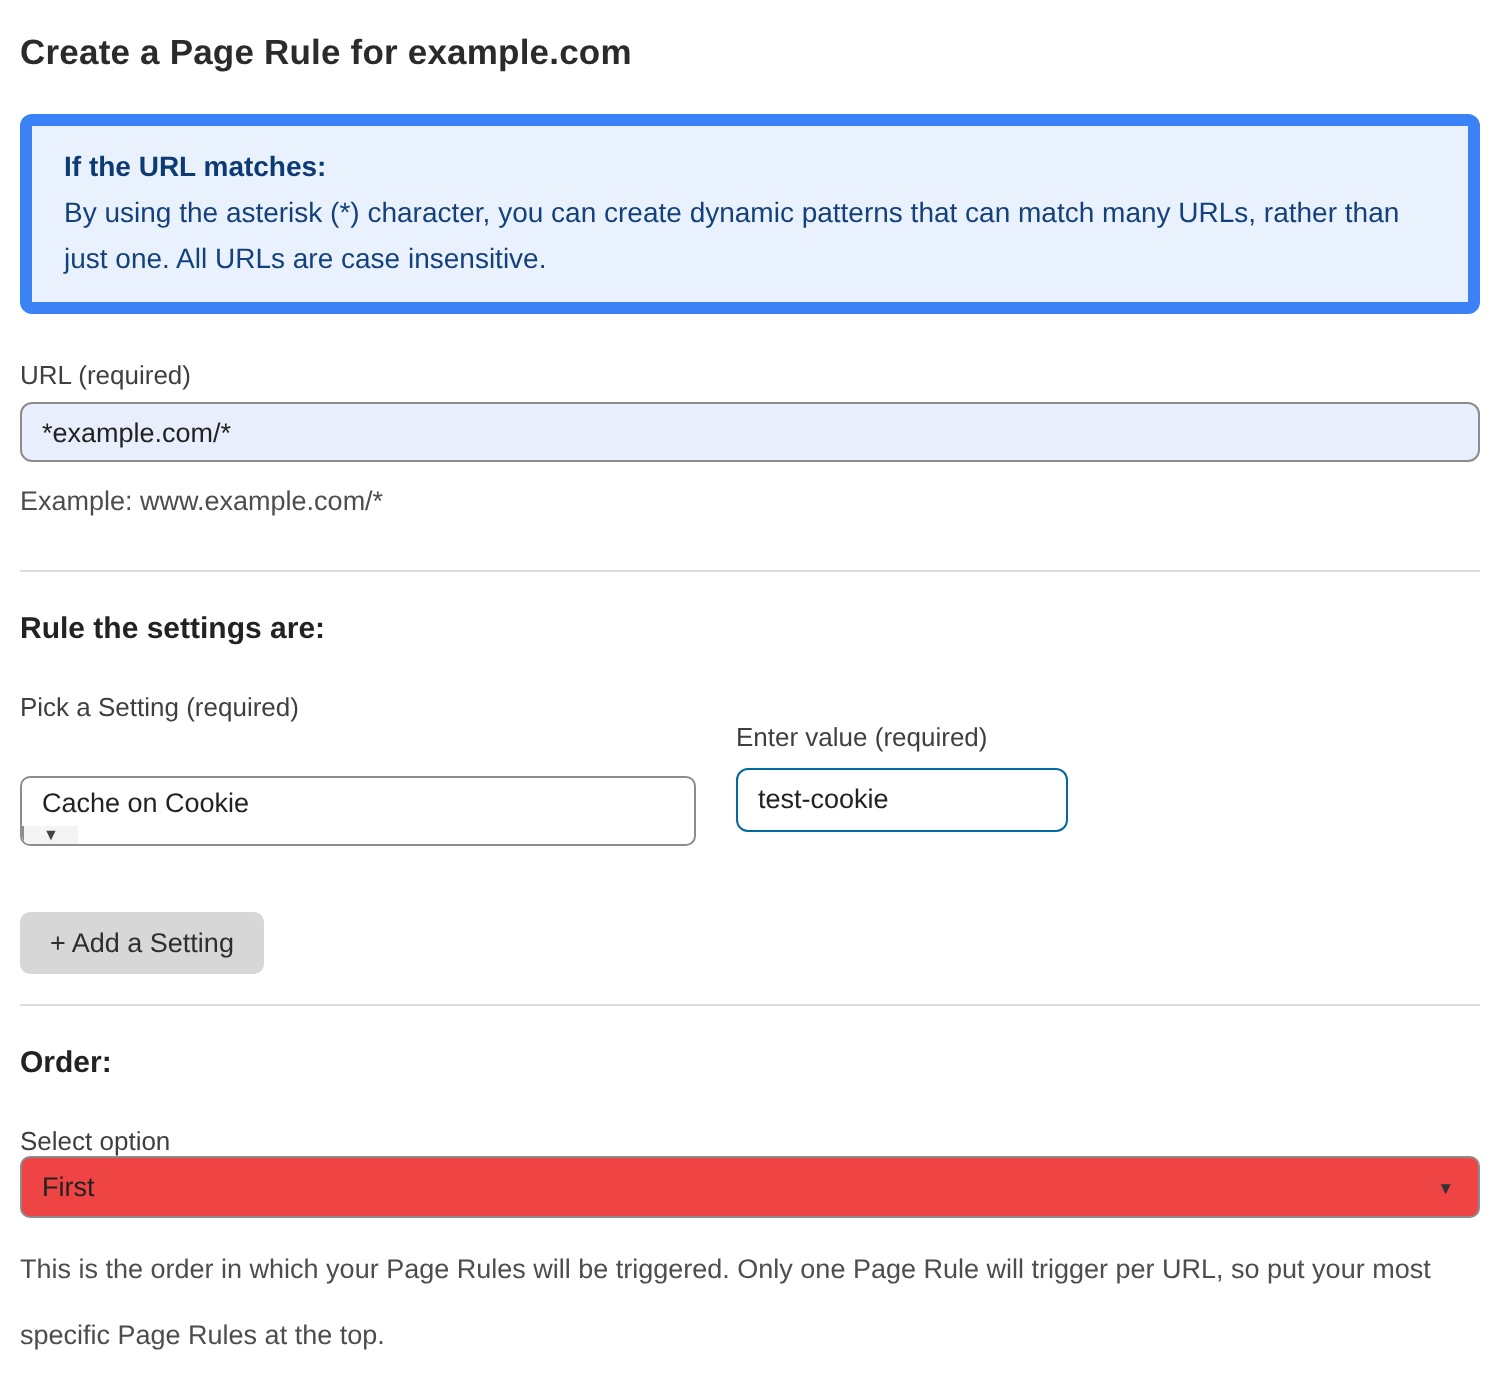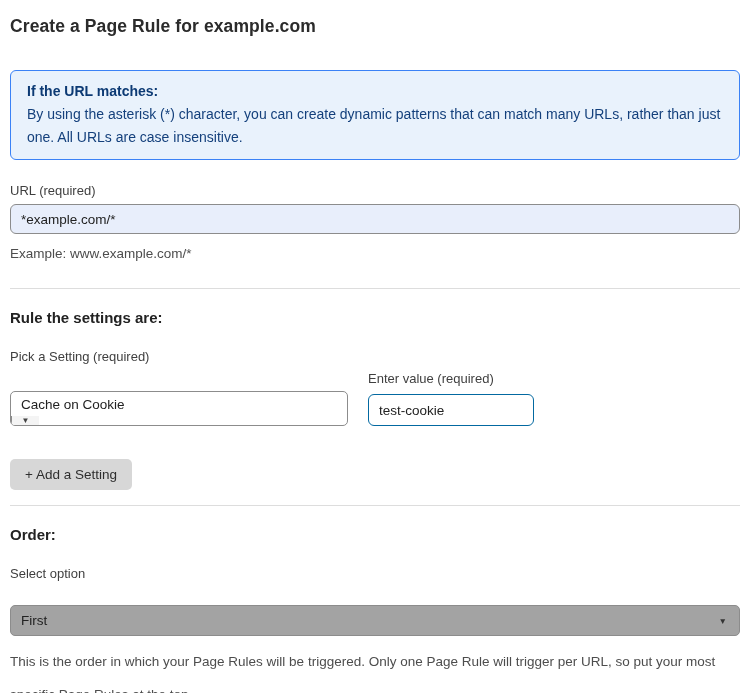--- a/index.html
+++ b/index.html
@@ -15,23 +15,23 @@
   .page-title {
     font-size: 17.5px;
     font-weight: bold;
     color: #2b2b2b;
     margin-top: 6px;
     letter-spacing: 0.1px;
   }
 
   
   .info-box {
-    margin-top: 33px;
+    margin-top: 20px;
     background: #e9f2fc;
-    border: 1px solid #3b82f6;
+    border: 6px solid #3b82f6;
     border-radius: 6px;
     padding: 9px 16px 10px 16px;
     font-size: 14px;
     line-height: 23px;
     color: #14407c;
   }
   .info-heading { font-weight: bold; color: #0c3a74; }
   .info-body { color: #14407c; }
   .info-link {
     color: #2c64c8;
@@ -75,21 +75,21 @@
   .section-heading {
     font-size: 15px;
     font-weight: bold;
     color: #222222;
     margin-top: 20px;
   }
 
   
   .settings-row {
     display: flex;
-    align-items: flex-end;
+    align-items: center;
     margin-top: 12px;
   }
   .settings-col-left { width: 338px; }
   .settings-col-right { margin-left: 20px; width: 166px; padding-top: 7px; }
   .col-label { font-size: 13px; color: #3f3f3f; margin-top: 11px; }
 
   .fake-select {
     display: flex;
     align-items: stretch;
     margin-top: 27px;
@@ -148,25 +148,25 @@
     cursor: pointer;
   }
 
   .divider-small { border: none; border-top: 1px solid #dddddd; margin-top: 15px; }
 
   
   .order-select {
     display: flex;
     align-items: center;
     justify-content: space-between;
-    margin-top: 24px;
+    margin-top: 0;
     height: 31px;
     border: 1px solid #8c8c8c;
     border-radius: 5px;
-    background: #a3a3a3;
+    background: #ef4444;
     padding: 0 12px 0 10px;
     font-size: 13.5px;
     color: #222222;
     cursor: pointer;
   }
   .order-select .arrow { font-size: 8.5px; color: #333333; }
 
   .order-help {
     font-size: 13.5px;
     color: #4d4d4d;

